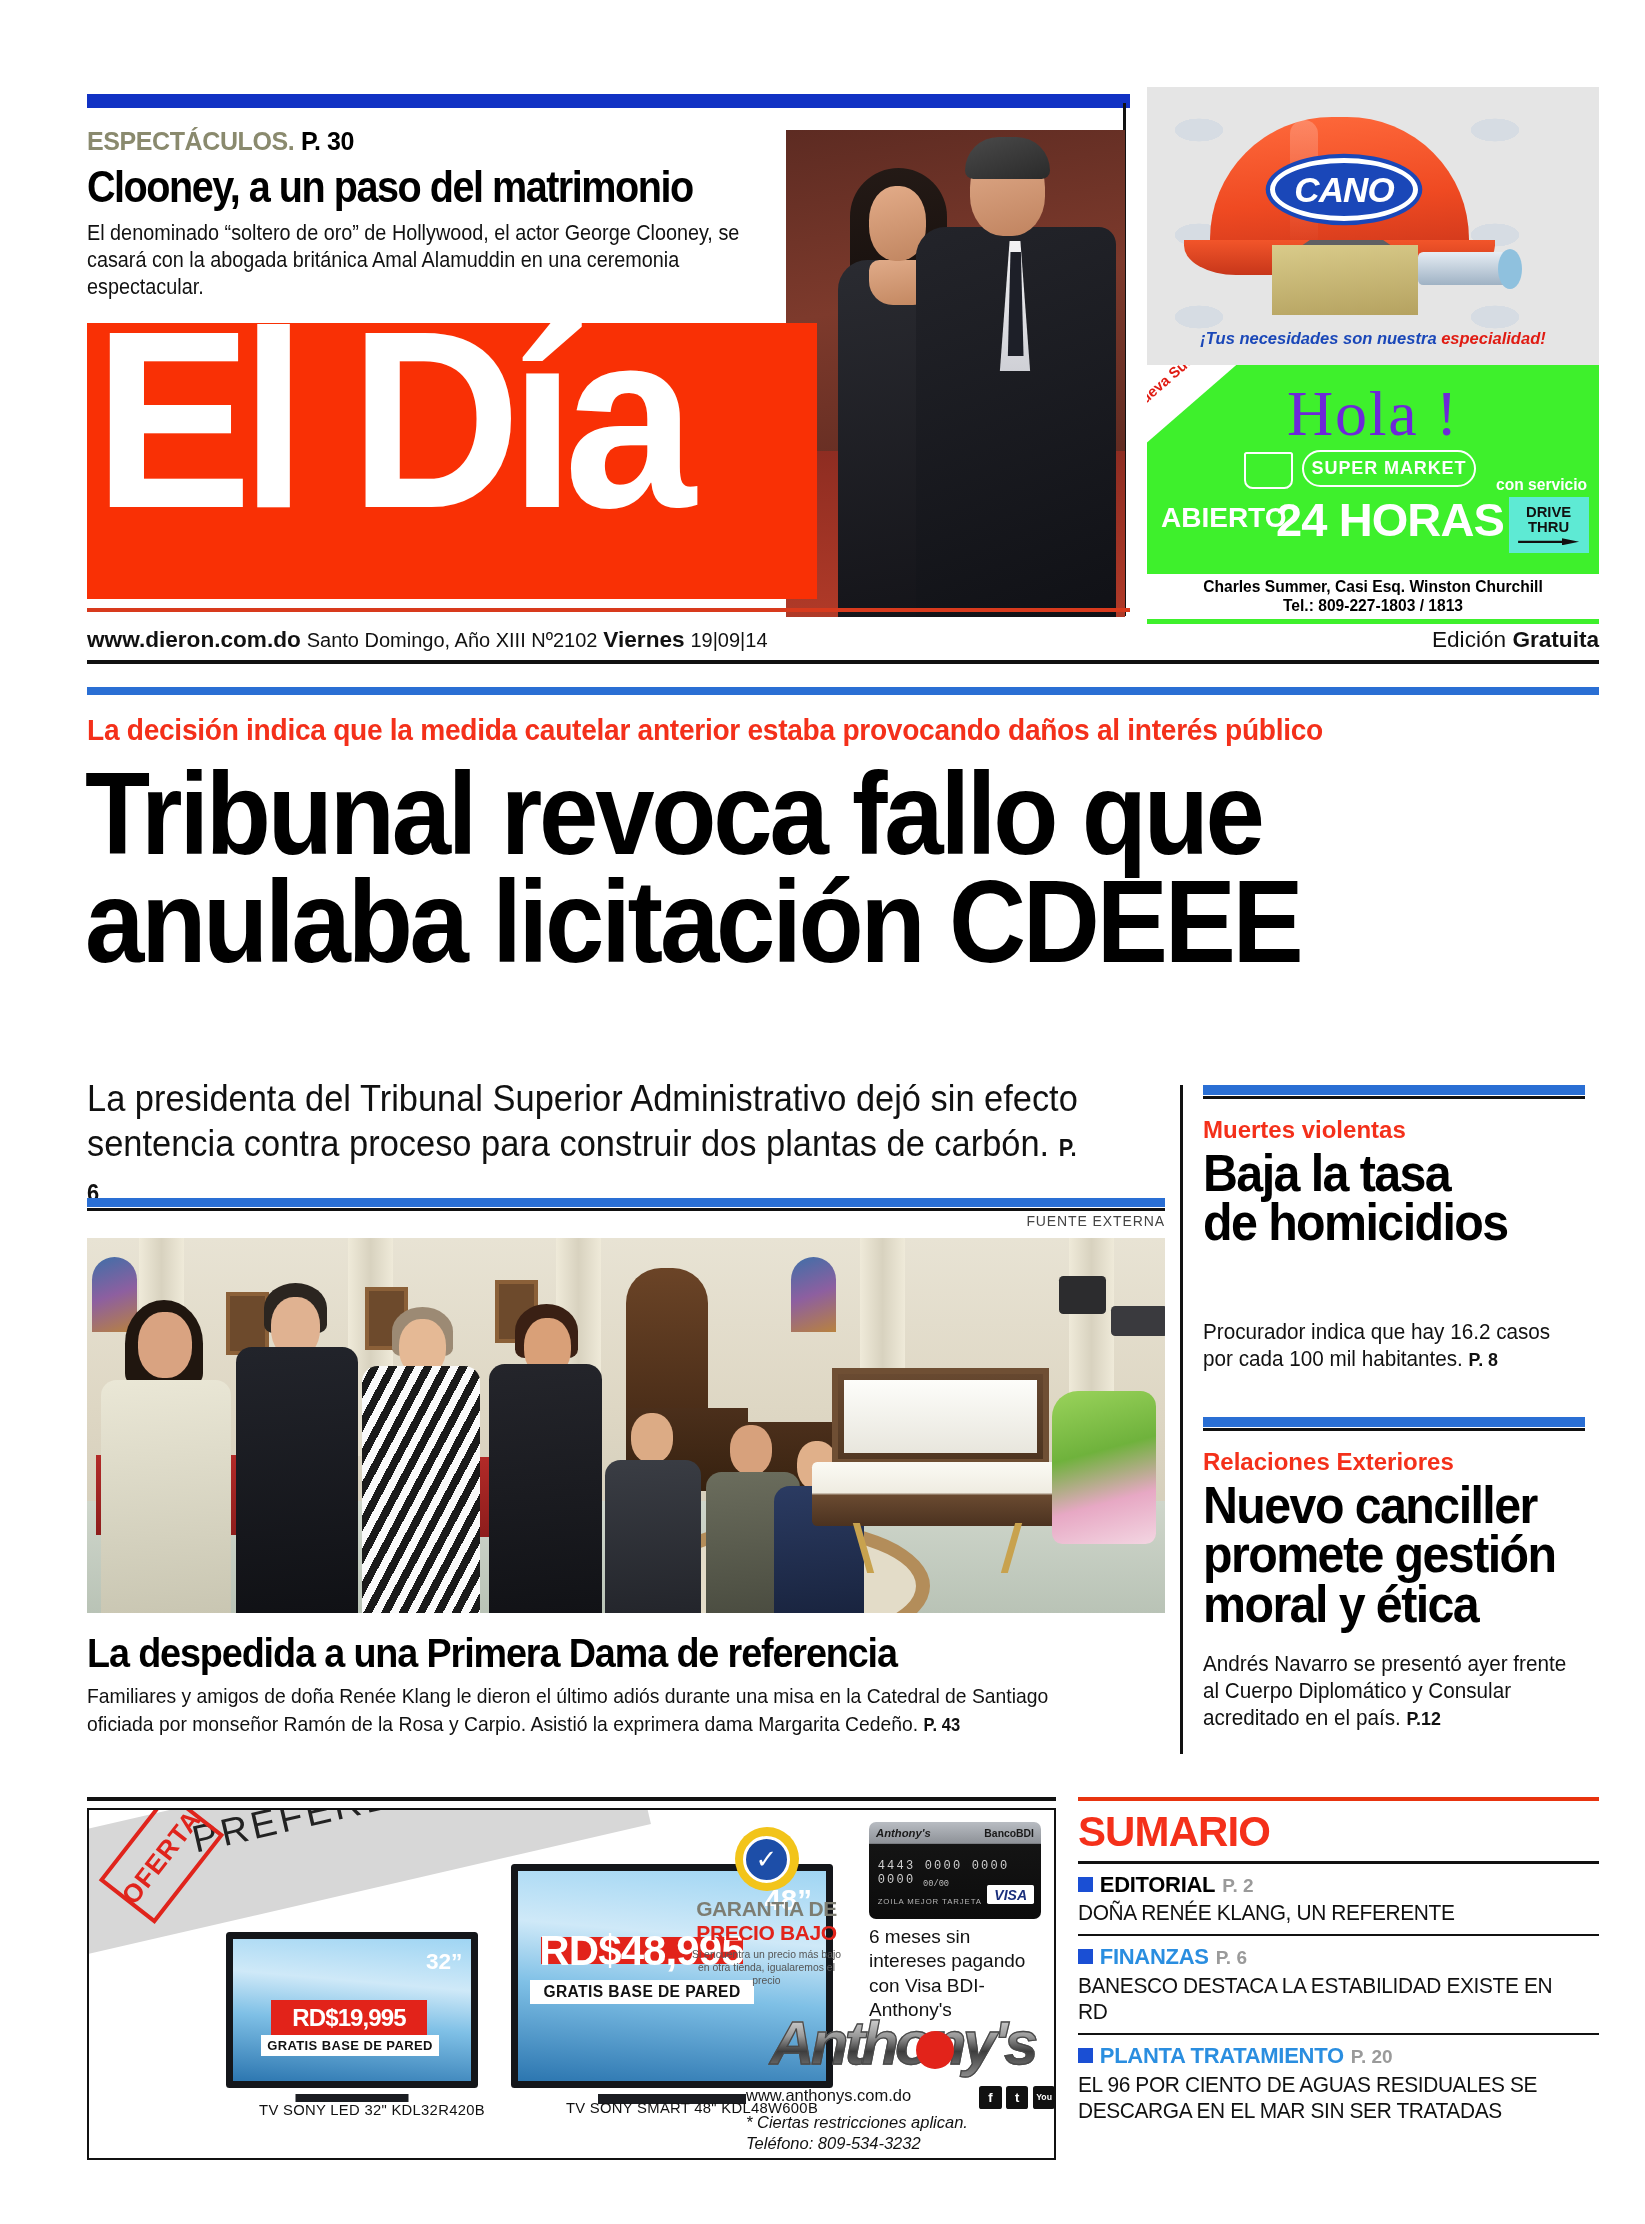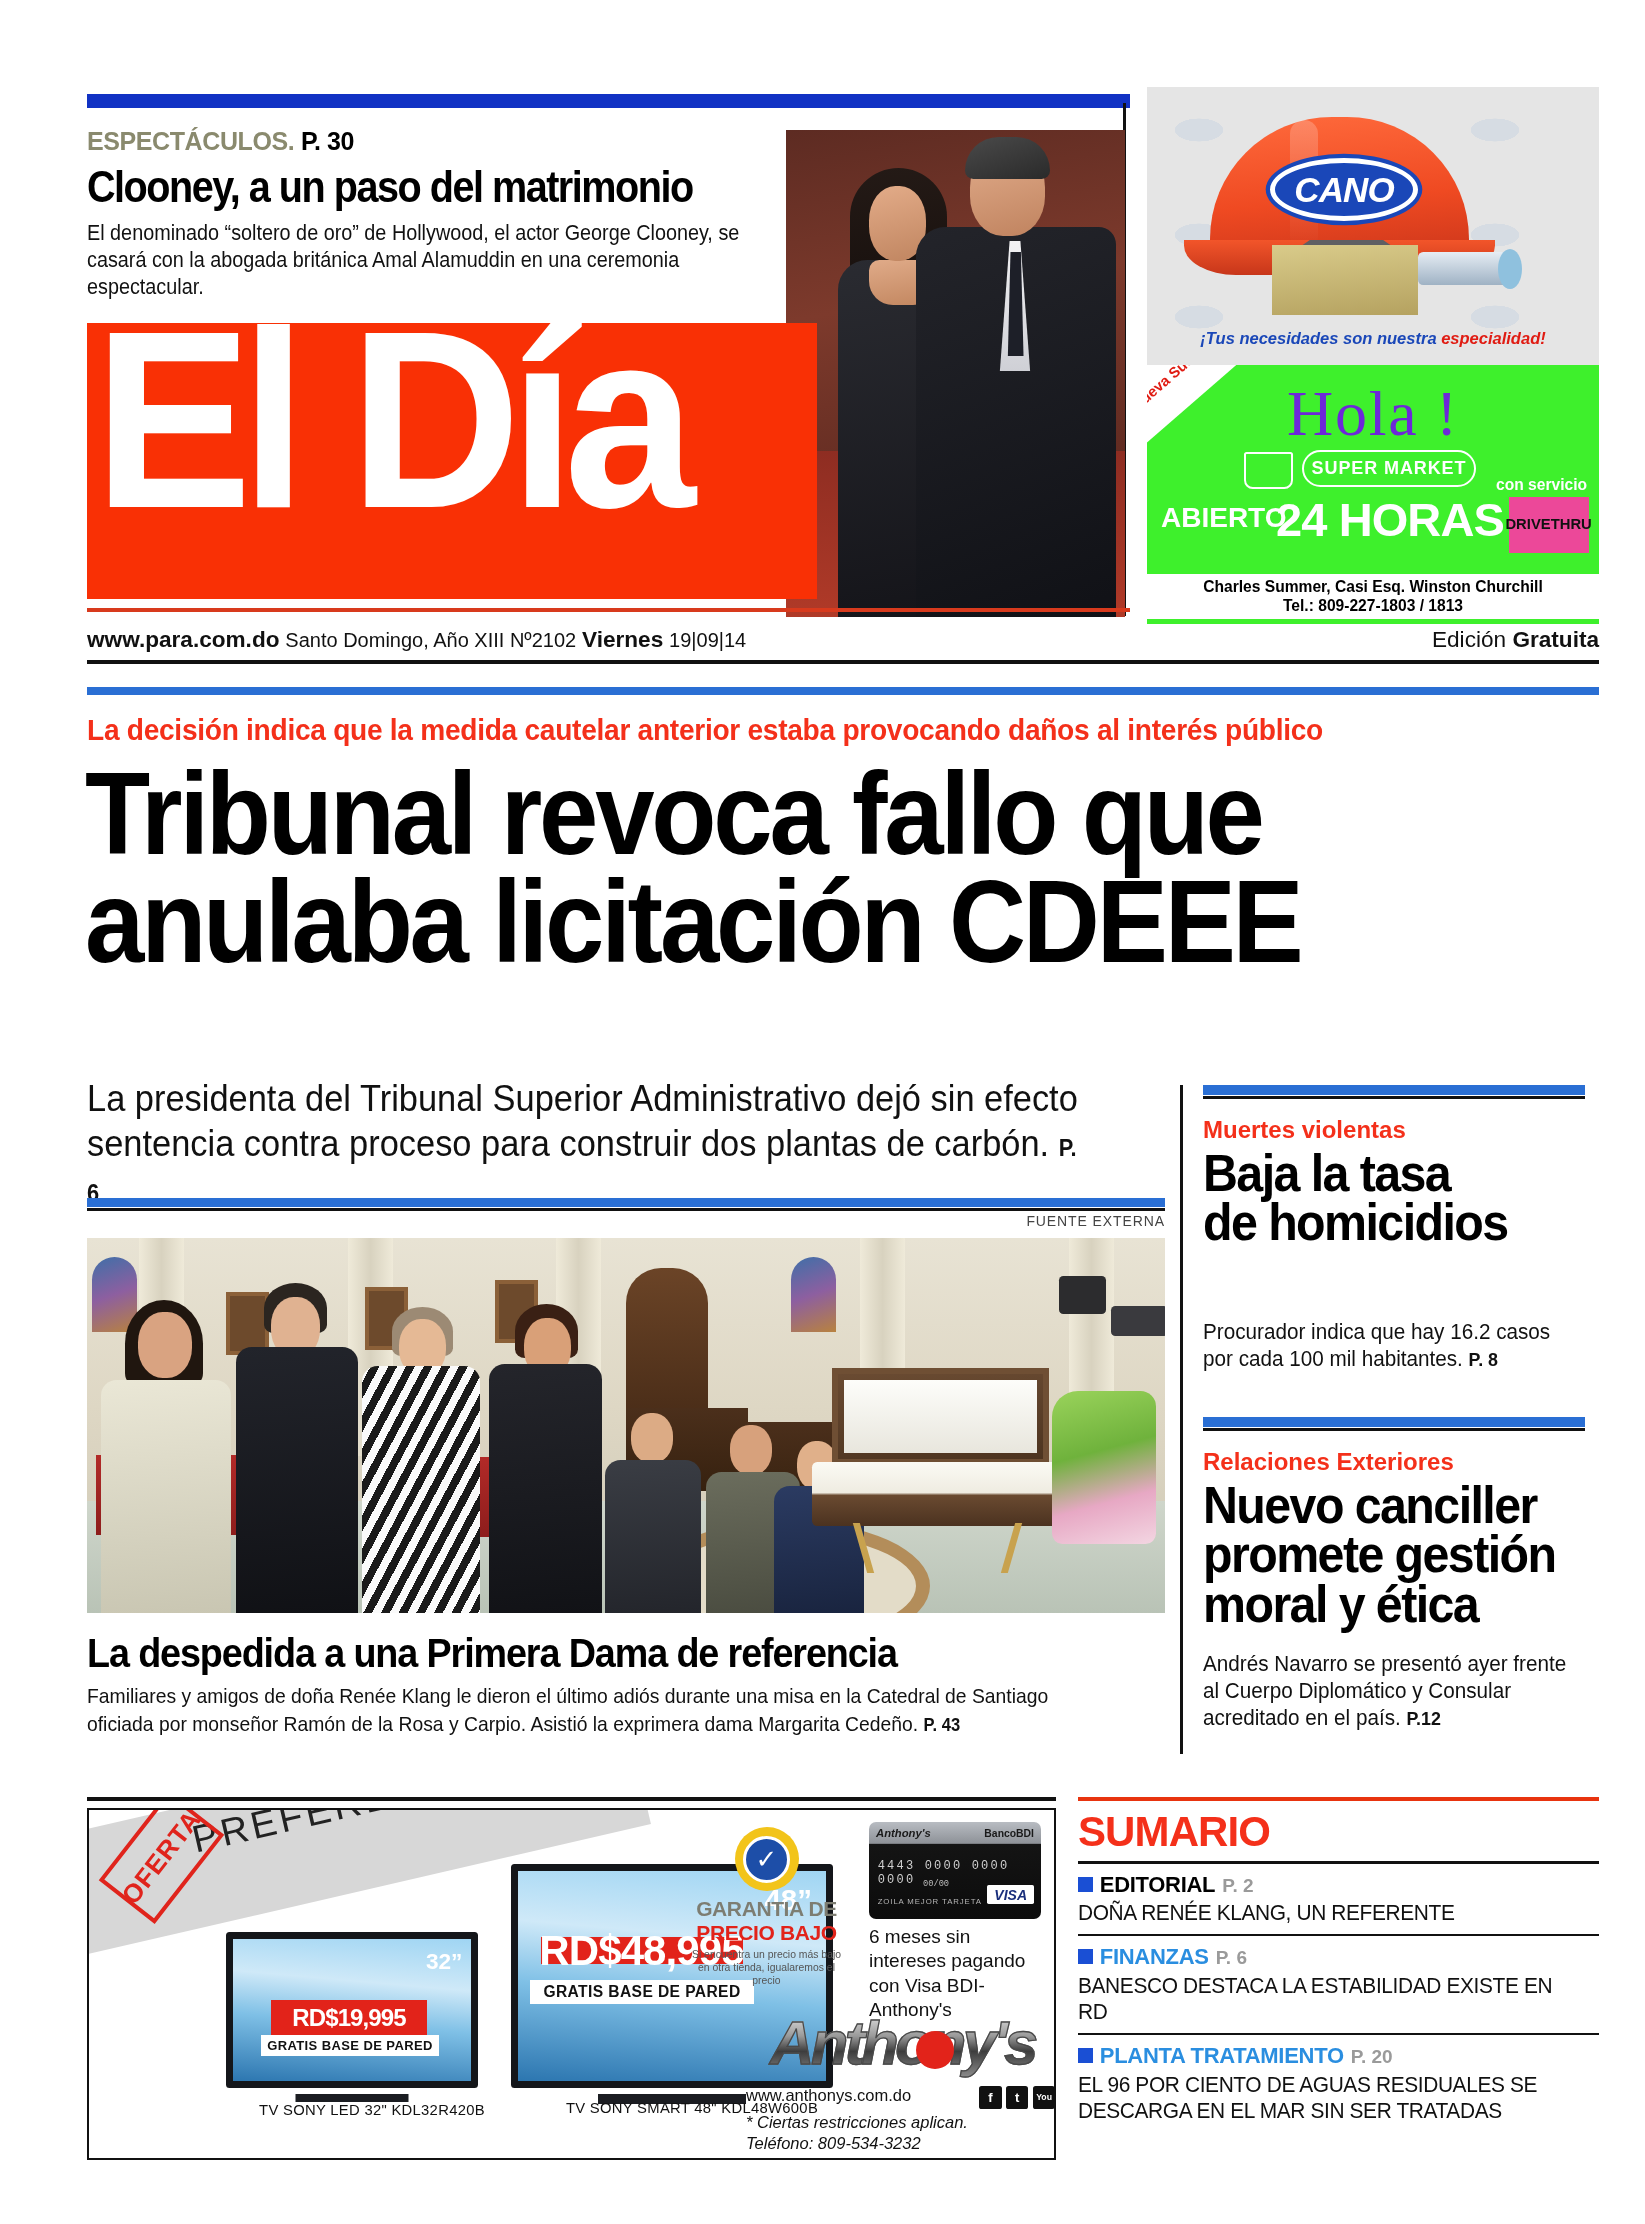--- a/index.html
+++ b/index.html
@@ -128,22 +128,22 @@
     border:2.6px solid #fff; border-radius:2.6px 2.6px 8.7px 8.7px; }
   .hola-sm {
     position:absolute; left:155px; top:85px; width:174px; height:37px;
     border:2.6px solid #fff; border-radius:19px;
     display:flex; align-items:center; justify-content:center;
   }
   .hola-sm span { color:#fff; font-size:18px; font-weight:bold; letter-spacing:0.9px; }
   .hola-open { position:absolute; left:14px; top:137px; font-size:28px; font-weight:bold; color:#fff; }
   .hola-hours { position:absolute; left:129px; top:127px; font-size:47px; font-weight:bold; color:#fff; letter-spacing:-0.9px; }
   .hola-serv { position:absolute; right:12px; top:111px; font-size:15.6px; color:#fff; font-weight:bold; }
-  .hola-drive { position:absolute; right:10.4px; top:132px; width:80px; height:56px; background:#ec4899;
-    display:flex; flex-direction:row; align-items:center; justify-content:center; }
+  .hola-drive { position:absolute; right:10.4px; top:132px; width:80px; height:56px; background:#5eead4;
+    display:flex; flex-direction:column; align-items:center; justify-content:center; }
   .hola-drive span { font-size:14.8px; font-weight:bold; color:#111; line-height:1.05; }
   .hola-arrow { width:61px; height:7px; margin-top:2.6px;
     background:#111; clip-path:polygon(0 35%,72% 35%,72% 0,100% 50%,72% 100%,72% 65%,0 65%); }
   .hola-addr { position:absolute; left:1147px; top:577px; width:452px; text-align:center;
     font-size:15.6px; font-weight:bold; color:#000; line-height:1.25; }
   .green-rule { position:absolute; left:1147px; top:619px; width:452px; height:5.2px; background:#3ef02c; }
 
   
   .mh-rule-top { position:absolute; left:87px; top:608px; width:1043px; height:4.3px; background:#d83a1d; }
   .mh-footer { position:absolute; left:87px; top:619px; width:1512px; height:42px;
@@ -412,21 +412,21 @@
   </div>
   <div class="hola-addr">
     <div>Charles Summer, Casi Esq. Winston Churchill</div>
     <div>Tel.: 809-227-1803 / 1813</div>
   </div>
   <div class="green-rule"></div>
 
   <div class="mh-rule-top"></div>
   <div class="mh-footer">
     <div class="mh-left">
-      <span class="site">www.para.com.do</span>
+      <span class="site">www.dieron.com.do</span>
       <span class="loc">Santo Domingo, Año XIII Nº2102</span>
       <span class="day">Viernes</span>
       <span class="loc">19|09|14</span>
     </div>
     <div class="mh-right">
       <span>Edición</span>
       <b>Gratuita</b>
     </div>
   </div>
   <div class="mh-rule-bot"></div>

